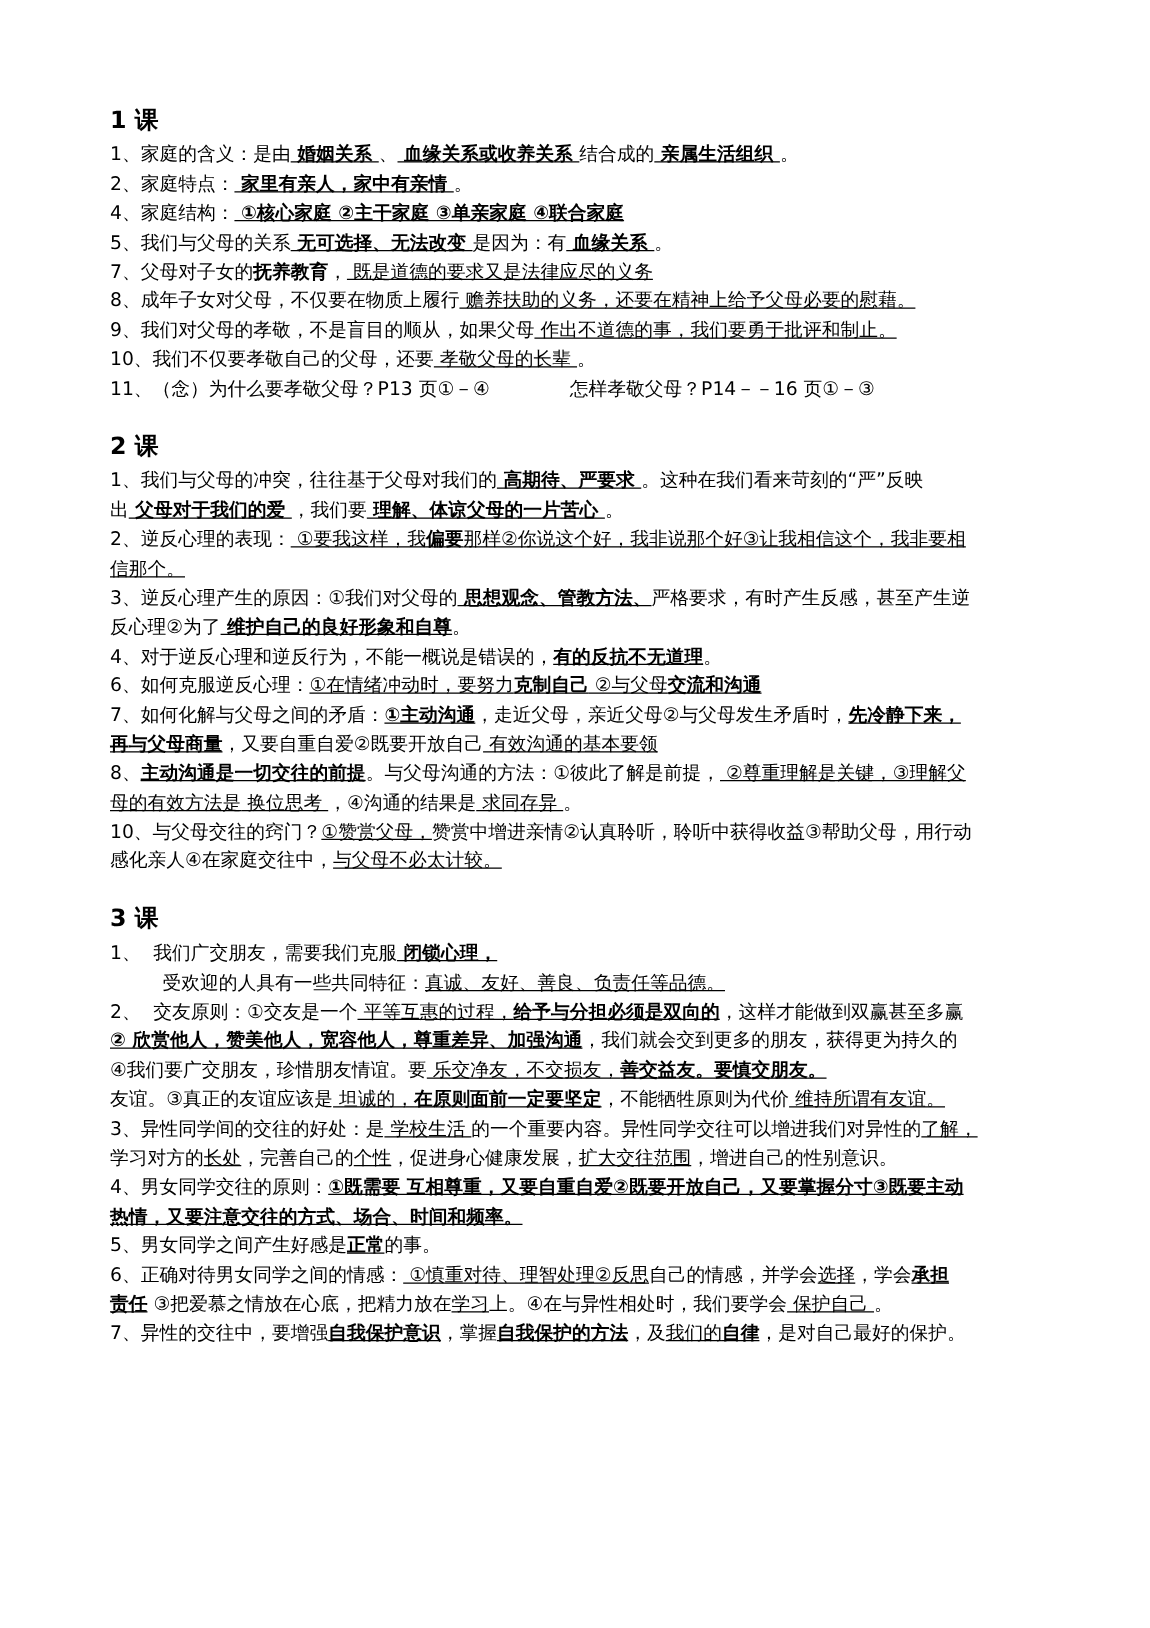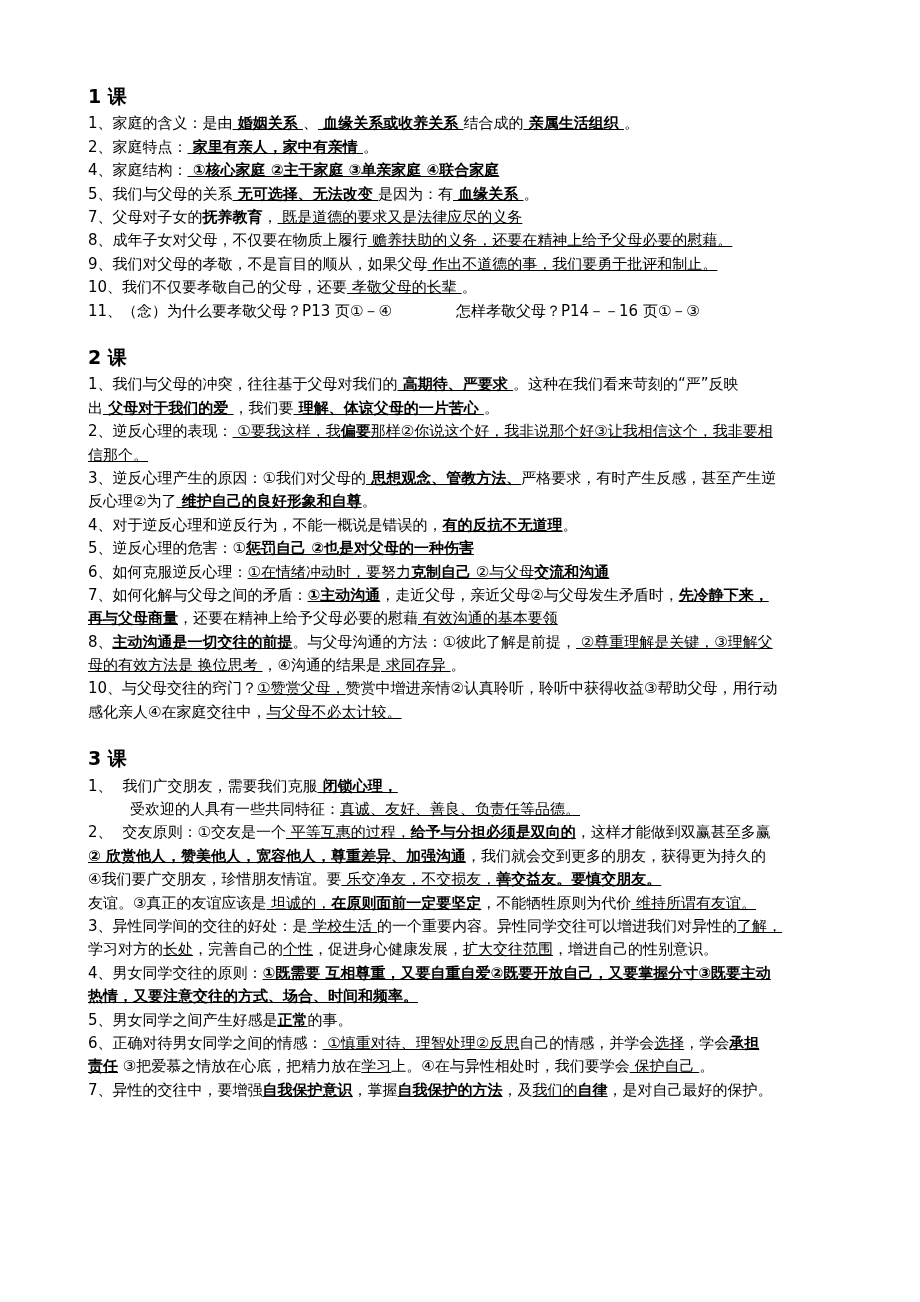--- a/index.html
+++ b/index.html
@@ -65,24 +65,23 @@
       </div>
       <div class="section">
         <div class="section-title">2 课</div>
         <p class="line"><span>1、我们与父母的冲突，往往基于父母对我们的</span><span class="bu">  高期待、严要求  </span><span>。这种在我们看来苛刻的“严”反映</span></p>
         <p class="line"><span>出</span><span class="bu">  父母对于我们的爱  </span><span>，我们要</span><span class="bu">  理解、体谅父母的一片苦心  </span><span>。</span></p>
         <p class="line"><span>2、逆反心理的表现：</span><span class="u">  ①要我这样，我</span><span class="bu">偏要</span><span class="u">那样②你说这个好，我非说那个好③让我相信这个，我非要相</span></p>
         <p class="line"><span class="u">信那个。</span></p>
         <p class="line"><span>3、逆反心理产生的原因：①我们对父母的</span><span class="bu">  思想观念、管教方法、</span><span>严格要求，有时产生反感，甚至产生逆</span></p>
         <p class="line"><span>反心理②为了</span><span class="bu">  维护自己的良好形象和自尊</span><span>。</span></p>
         <p class="line"><span>4、对于逆反心理和逆反行为，不能一概说是错误的，</span><span class="bu">有的反抗不无道理</span><span>。</span></p>
-        <p class="line"><span>5、逆反心理的危害：</span><span>①</span><span class="bu">惩罚自己  ②也是对父母的一种伤害  </span></p>
         <p class="line"><span>6、如何克服逆反心理：</span><span class="u">①在情绪冲动时，要努力</span><span class="bu">克制自己</span><span class="u">  ②与父母</span><span class="bu">交流和沟通</span><span class="u">  </span></p>
         <p class="line"><span>7、如何化解与父母之间的矛盾：</span><span class="bu">①主动沟通</span><span>，走近父母，亲近父母②与父母发生矛盾时，</span><span class="bu">先冷静下来，</span></p>
-        <p class="line"><span class="bu">再与父母商量</span><span>，还要在精神上给予父母必要的慰藉</span><span class="u">  有效沟通的基本要领</span></p>
+        <p class="line"><span class="bu">再与父母商量</span><span>，又要自重自爱②既要开放自己</span><span class="u">  有效沟通的基本要领</span></p>
         <p class="line"><span>8、</span><span class="bu">主动沟通是一切交往的前提</span><span>。与父母沟通的方法：①彼此了解是前提，</span><span class="u">  ②尊重理解是关键，③理解父</span></p>
         <p class="line"><span class="u">母的有效方法是</span><span class="u">  换位思考  </span><span>，④沟通的结果是</span><span class="u">  求同存异  </span><span>。</span></p>
         <p class="line"><span>10、与父母交往的窍门？</span><span class="u">①赞赏父母，</span><span>赞赏中增进亲情②认真聆听，聆听中获得收益③帮助父母，用行动</span></p>
         <p class="line"><span>感化亲人④在家庭交往中，</span><span class="u">与父母不必太计较。</span></p>
       </div>
       <div class="section">
         <div class="section-title">3 课</div>
         <p class="line"><span>1、</span><span class="spc"></span><span>我们广交朋友，需要我们克服</span><span class="bu">  闭锁心理，</span></p>
         <p class="line"><span class="indent"></span><span>受欢迎的人具有一些共同特征：</span><span class="u">真诚、友好、善良、负责任等品德。</span></p>
         <p class="line"><span>2、</span><span class="spc"></span><span>交友原则：①交友是一个</span><span class="u">  平等互惠的过程，</span><span class="bu">给予与分担必须是双向的</span><span>，这样才能做到双赢甚至多赢</span></p>

